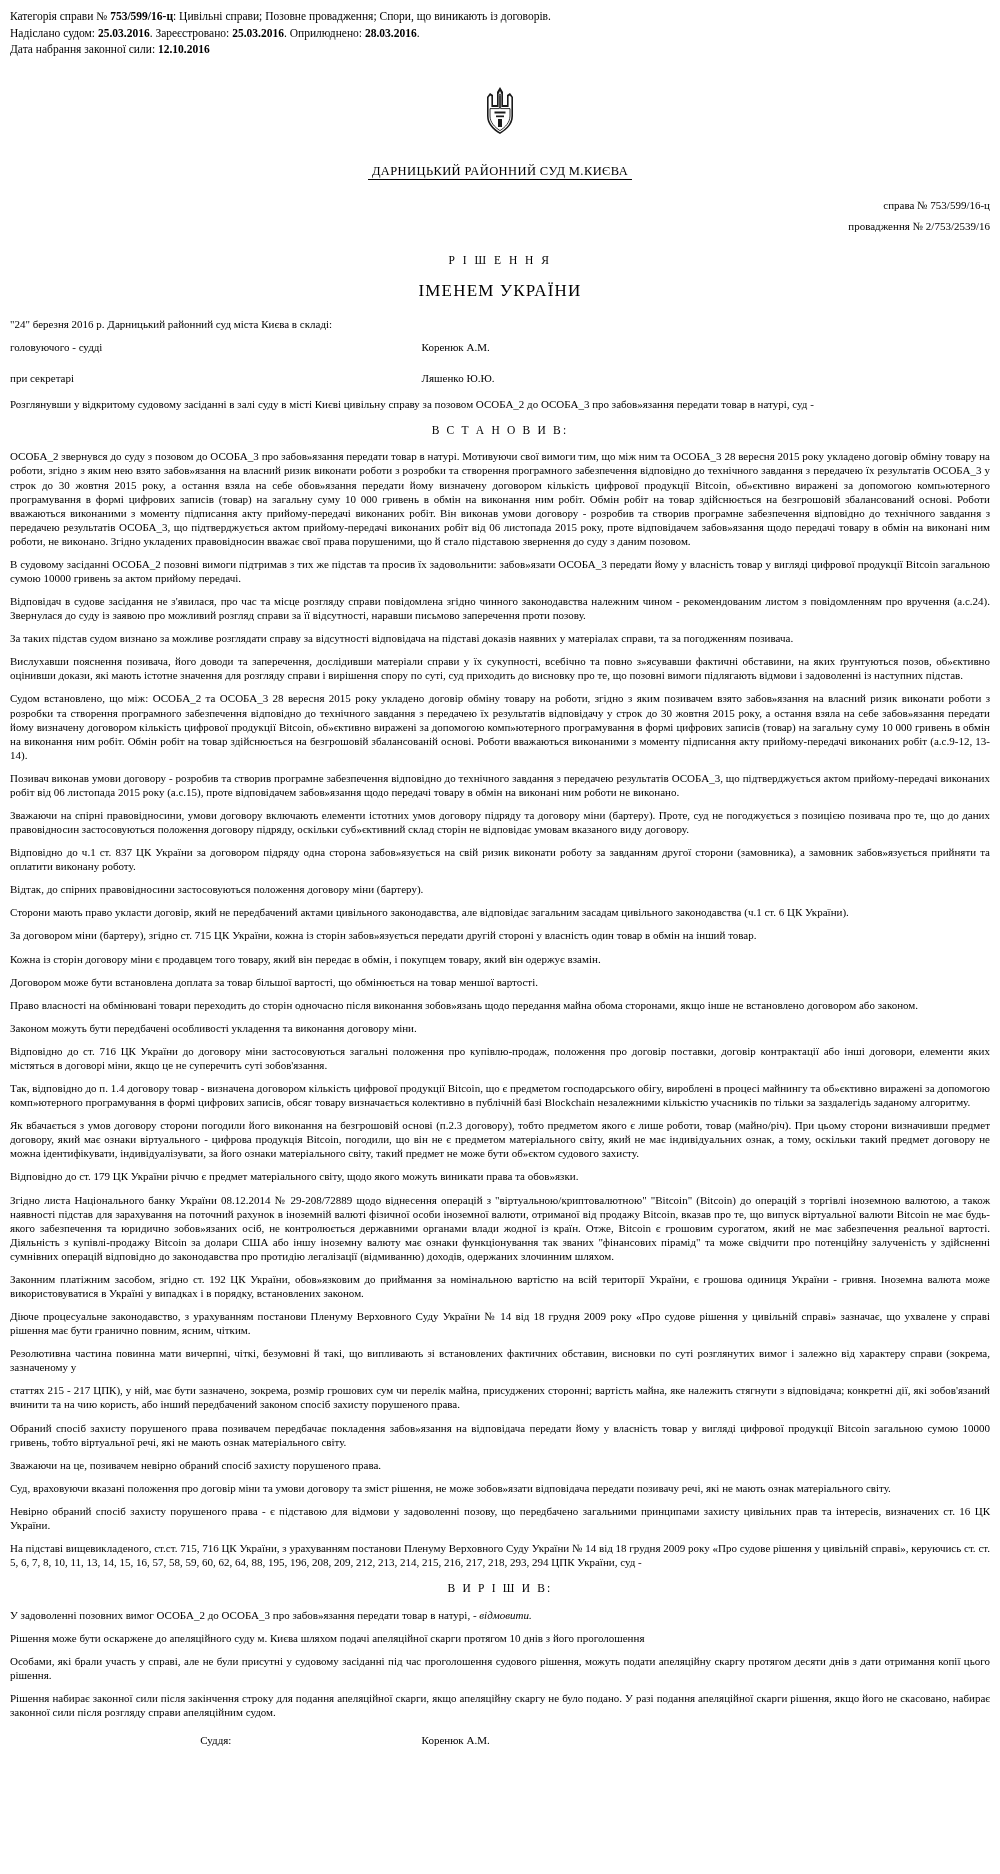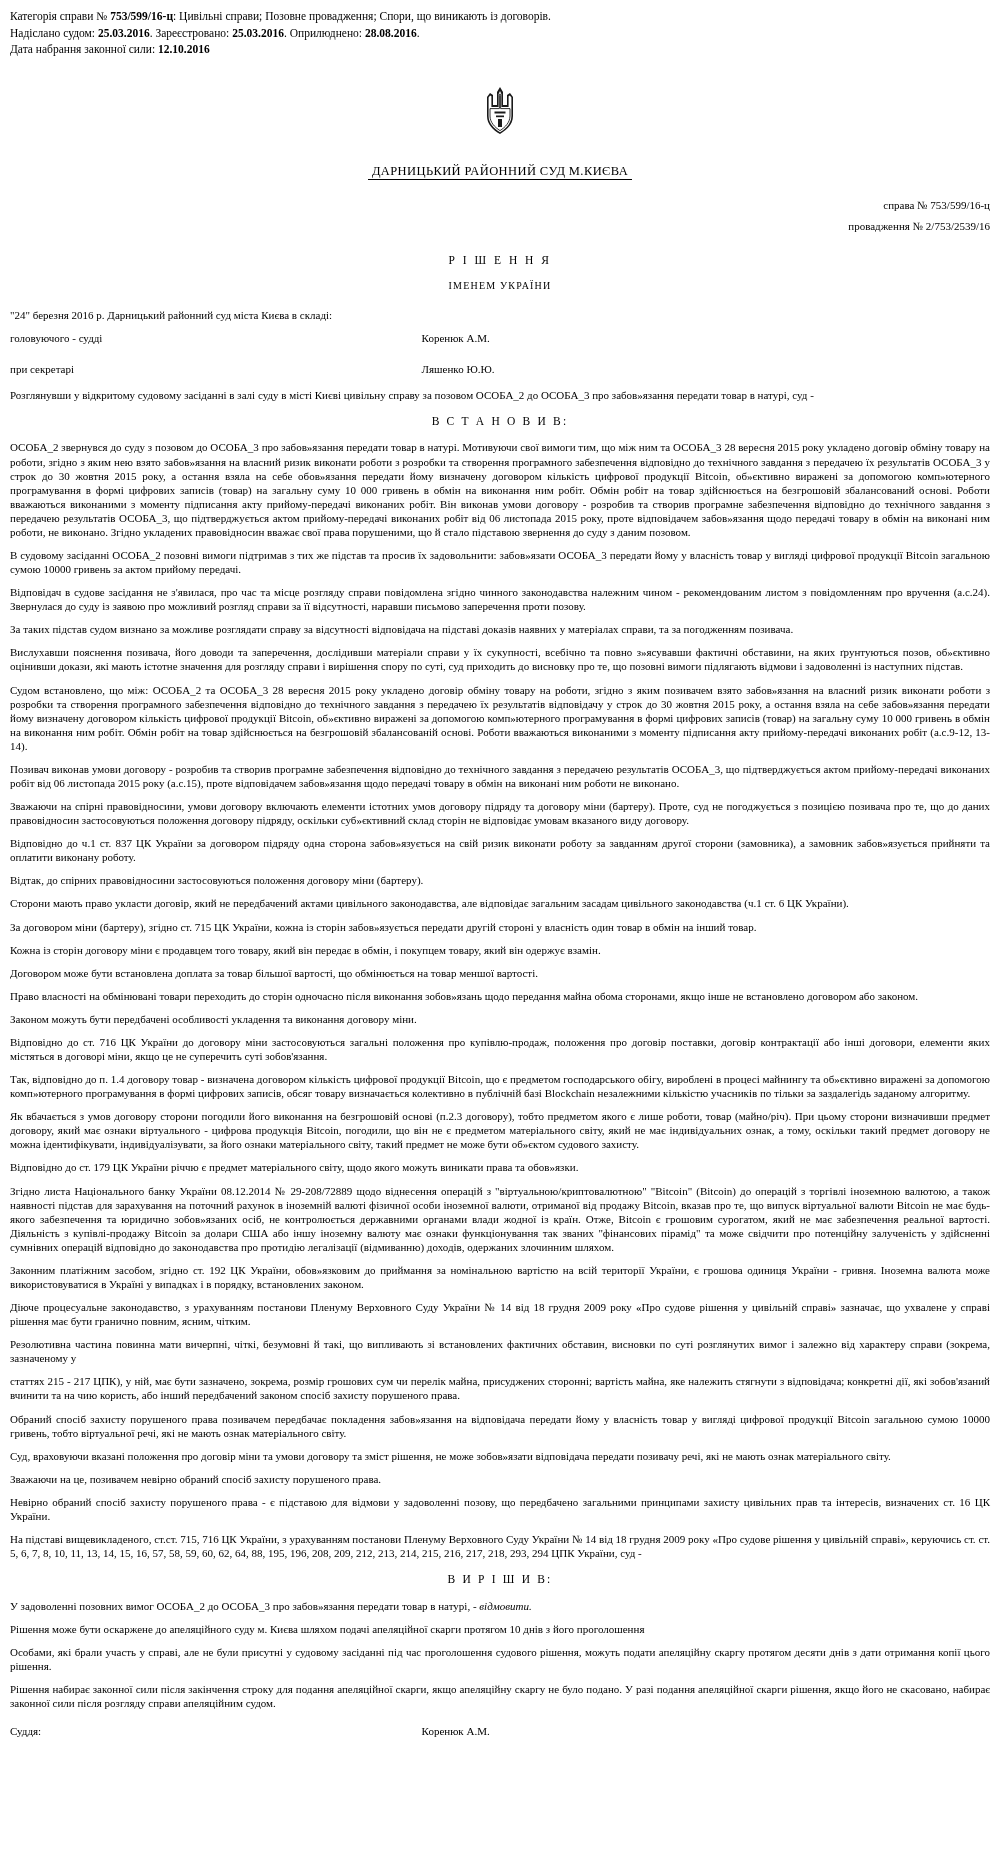--- a/index.html
+++ b/index.html
@@ -59,21 +59,21 @@
   }
 
   .doc-kind {
     text-align: center;
     font-size: 11.5px;
     letter-spacing: 2.5px;
     margin-top: 16px;
   }
   .doc-in-name {
     text-align: center;
-    font-size: 10px;
+    font-size: 17px;
     letter-spacing: 1.2px;
     margin-top: 12px;
     margin-bottom: 16px;
   }
 
   .two-col {
     display: flex;
     margin-top: 4px;
   }
   .two-col .left { width: 42%; }
@@ -93,34 +93,34 @@
     letter-spacing: 2.2px;
     font-size: 11.5px;
     margin: 12px 0 12px 0;
   }
   .spacer-md { height: 12px; }
   .italic { font-style: italic; }
   .signature {
     display: flex;
     margin-top: 14px;
   }
-  .signature .l { width: 42%; }
+  .signature .l { width: 42%; text-align: center; }
   .signature .r { width: 58%; }
 </style>
 </head>
 <body>
 
 <div class="page">
 
   <div class="meta">
     <div class="row">
       <span>Категорія справи № </span><b>753/599/16-ц</b><span>: Цивільні справи; Позовне провадження; Спори, що виникають із договорів.</span>
     </div>
     <div class="row">
-      <span>Надіслано судом: </span><b>25.03.2016</b><span>. Зареєстровано: </span><b>25.03.2016</b><span>. Оприлюднено: </span><b>28.08.2016</b><span>.</span>
+      <span>Надіслано судом: </span><b>25.03.2016</b><span>. Зареєстровано: </span><b>25.03.2016</b><span>. Оприлюднено: </span><b>28.03.2016</b><span>.</span>
     </div>
     <div class="row">
       <span>Дата набрання законної сили: </span><b>12.10.2016</b>
     </div>
   </div>
 
   <div class="emblem-wrap">
     <span class="emblem">
       <svg viewBox="0 0 34 50" width="34" height="50" aria-hidden="true">
         <g fill="#1a1a1a">
@@ -187,22 +187,22 @@
   <p class="body">Відповідно до ст. 716 ЦК України до договору міни застосовуються загальні положення про купівлю-продаж, положення про договір поставки, договір контрактації або інші договори, елементи яких містяться в договорі міни, якщо це не суперечить суті зобов'язання.</p>
   <p class="body">Так, відповідно до п. 1.4 договору товар - визначена договором кількість цифрової продукції Bitcoin, що є предметом господарського обігу, вироблені в процесі майнингу та об»єктивно виражені за допомогою комп»ютерного програмування в формі цифрових записів, обсяг товару визначається колективно в публічній базі Blockchain незалежними кількістю учасників по тільки за заздалегідь заданому алгоритму.</p>
   <p class="body">Як вбачається з умов договору сторони погодили його виконання на безгрошовій основі (п.2.3 договору), тобто предметом якого є лише роботи, товар (майно/річ). При цьому сторони визначивши предмет договору, який має ознаки віртуального - цифрова продукція Bitcoin, погодили, що він не є предметом матеріального світу, який не має індивідуальних ознак, а тому, оскільки такий предмет договору не можна ідентифікувати, індивідуалізувати, за його ознаки матеріального світу, такий предмет не може бути об»єктом судового захисту.</p>
   <p class="body">Відповідно до ст. 179 ЦК України річчю є предмет матеріального світу, щодо якого можуть виникати права та обов»язки.</p>
   <p class="body">Згідно листа Національного банку України 08.12.2014  № 29-208/72889 щодо віднесення операцій з "віртуальною/криптовалютною" "Bitcoin" (Bitcoin) до операцій з торгівлі іноземною валютою, а також наявності підстав для зарахування на поточний рахунок в іноземній валюті фізичної особи іноземної валюти, отриманої від продажу Bitcoin, вказав про те, що випуск віртуальної валюти Bitcoin не має будь-якого забезпечення та юридично зобов»язаних осіб, не контролюється державними органами влади жодної із країн. Отже, Bitcoin є грошовим сурогатом, який не має забезпечення реальної вартості. Діяльність з купівлі-продажу Bitcoin за долари США або іншу іноземну валюту має ознаки функціонування так званих "фінансових пірамід" та може свідчити про потенційну залученість у здійсненні сумнівних операцій відповідно до законодавства про протидію легалізації (відмиванню) доходів, одержаних злочинним шляхом.</p>
   <p class="body">Законним платіжним засобом, згідно ст. 192 ЦК України, обов»язковим до приймання за номінальною вартістю на всій території України, є грошова одиниця України - гривня. Іноземна валюта може використовуватися в Україні у випадках і в порядку, встановлених законом.</p>
   <p class="body">Діюче процесуальне законодавство, з урахуванням постанови Пленуму Верховного Суду України № 14 від 18 грудня 2009 року «Про судове рішення у цивільній справі» зазначає, що ухвалене у справі рішення має бути гранично повним, ясним, чітким.</p>
   <p class="body">Резолютивна частина повинна  мати вичерпні, чіткі, безумовні й такі, що випливають зі  встановлених  фактичних обставин, висновки по суті розглянутих вимог і залежно від характеру справи (зокрема, зазначеному у</p>
   <p class="body">статтях 215 - 217 ЦПК), у ній, має бути зазначено, зокрема, розмір грошових сум чи перелік майна, присуджених сторонні; вартість майна, яке належить стягнути з відповідача; конкретні дії, які зобов'язаний вчинити та на чию користь, або інший передбачений законом спосіб захисту порушеного права.</p>
   <p class="body">Обраний спосіб захисту порушеного права позивачем передбачає покладення забов»язання на відповідача передати йому у власність товар у вигляді цифрової продукції Bitcoin загальною сумою 10000 гривень, тобто віртуальної речі, які не мають ознак матеріального світу.</p>
+  <p class="body">Зважаючи на це, позивачем невірно обраний спосіб захисту порушеного права.</p>
   <p class="body">Суд, враховуючи вказані положення про договір міни та умови договору та зміст рішення, не може зобов»язати відповідача передати позивачу речі, які не мають ознак матеріального світу.</p>
-  <p class="body">Зважаючи на це, позивачем невірно обраний спосіб захисту порушеного права.</p>
   <p class="body">Невірно обраний спосіб захисту порушеного права - є підставою для відмови у задоволенні позову, що передбачено загальними принципами захисту цивільних прав та інтересів, визначених ст. 16 ЦК України.</p>
   <p class="body">На підставі вищевикладеного, ст.ст. 715, 716 ЦК України, з урахуванням постанови Пленуму Верховного Суду України № 14 від 18 грудня 2009 року «Про судове рішення у цивільній справі», керуючись ст. ст. 5, 6, 7, 8, 10, 11, 13, 14, 15, 16, 57, 58, 59, 60, 62, 64, 88, 195, 196, 208, 209, 212, 213, 214, 215, 216, 217, 218, 293, 294 ЦПК України, суд -</p>
 
   <div class="center-head">В И Р І Ш И В:</div>
 
   <p class="body"><span>У задоволенні позовних вимог ОСОБА_2 до ОСОБА_3 про забов»язання передати товар в натурі, - </span><span class="italic">відмовити.</span></p>
   <p class="body">Рішення може бути оскаржене до апеляційного суду м. Києва шляхом подачі апеляційної скарги протягом 10 днів з його проголошення</p>
   <p class="body">Особами, які брали участь у справі, але не були присутні у судовому засіданні під час проголошення судового рішення, можуть подати апеляційну скаргу протягом десяти днів з дати отримання копії цього рішення.</p>
   <p class="body">Рішення набирає законної сили після закінчення строку для подання апеляційної скарги, якщо апеляційну скаргу не було подано. У разі подання апеляційної скарги рішення, якщо його не скасовано, набирає законної сили після розгляду справи апеляційним судом.</p>
 

